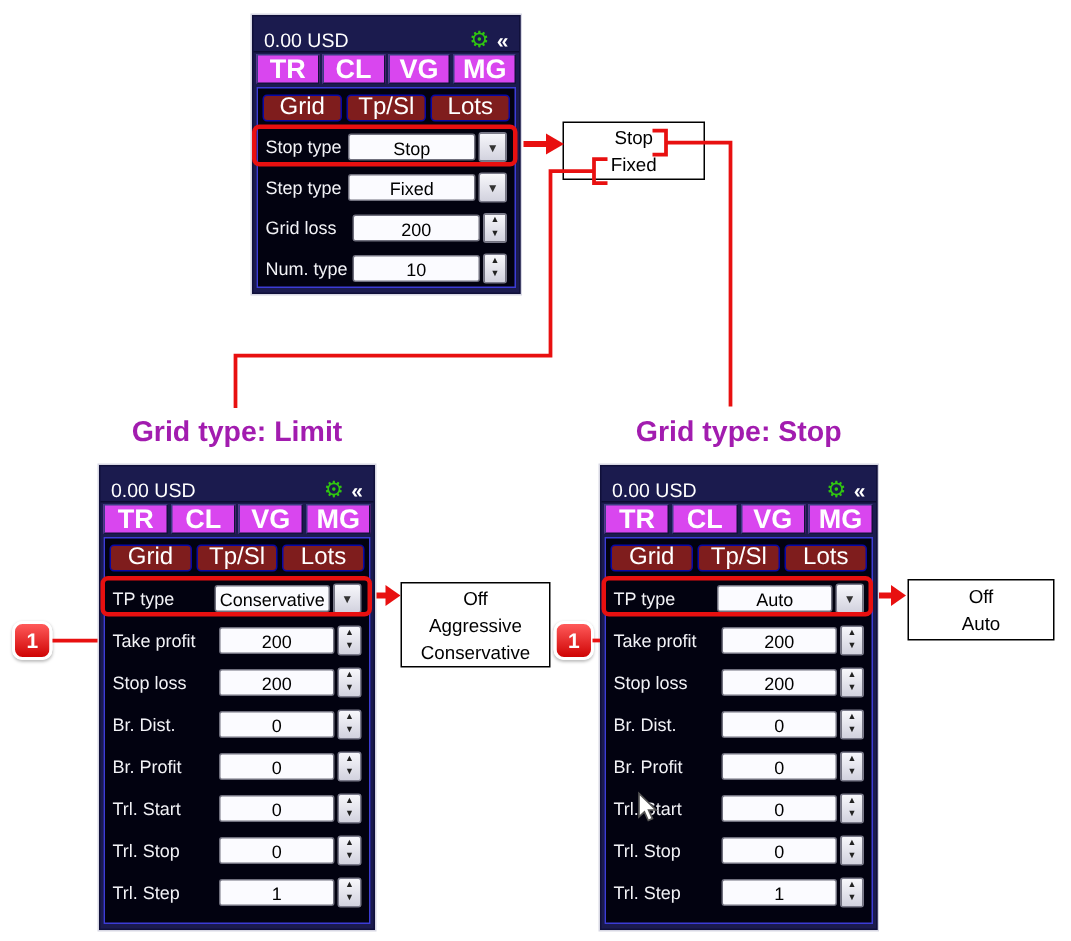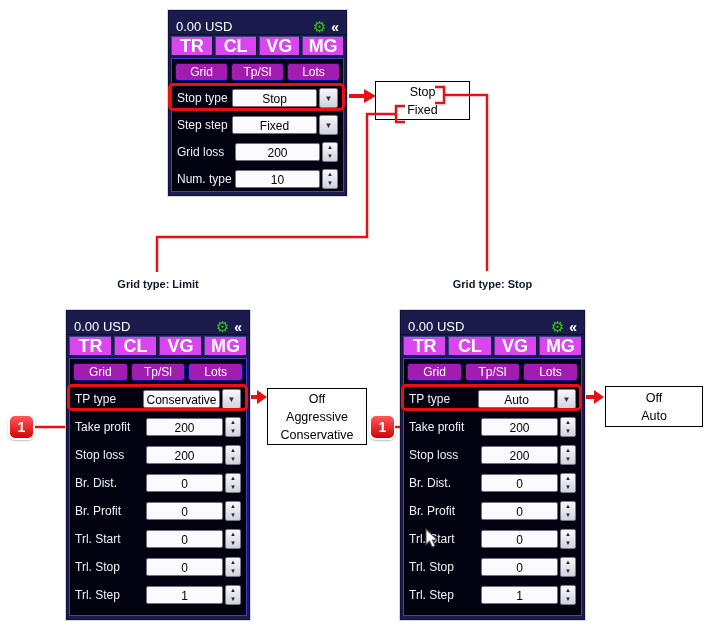--- a/index.html
+++ b/index.html
@@ -15,22 +15,22 @@
   .hicons{display:flex;align-items:center;gap:5px;}
   .gear{color:#30c510;font-size:15px;line-height:15px;}
   .collapse{color:#ffffff;font-size:14px;font-weight:bold;line-height:14px;}
   .ptabs{height:20px;display:flex;gap:2px;margin:1px 2px;}
   .tab{flex:1;background:#d946ef;border:1px solid #12123c;border-top-color:#3c3c82;
        border-left-color:#3c3c82;color:#fff;font-weight:bold;font-size:18px;
        display:flex;align-items:center;justify-content:center;box-sizing:border-box;}
   .pinner{position:absolute;left:2px;right:2px;top:47px;bottom:3px;
           background:#020210;border:1px solid #3c3cd6;box-sizing:border-box;}
   .subtabs{display:flex;gap:3px;margin:4px 3px 0 3px;height:18px;}
-  .subtab{flex:1;background:#a21caf;border:1px solid #0808a6;border-radius:3px;
-          color:#fff;font-size:12px;display:flex;align-items:center;
+  .subtab{flex:1;background:#7f1d1d;border:1px solid #0808a6;border-radius:3px;
+          color:#fff;font-size:16px;display:flex;align-items:center;
           justify-content:center;box-sizing:border-box;}
   .frow{height:20px;margin:8px 5px 0 5px;display:flex;align-items:center;}
   .panel-top .frow{margin-top:7px;}
   .frow-label{flex:1;color:#f2f2f6;font-size:12px;white-space:nowrap;}
   .fgroup{display:flex;align-items:center;}
   .fvalue{width:77px;height:18px;background:#fbfbff;border:1px solid #70707e;
           border-radius:2px;text-align:center;font-size:12px;line-height:18px;
           color:#000;box-sizing:border-box;}
   .panel-top .fvalue{width:85px;}
   .dropbtn{width:19px;height:20px;margin-left:2px;background:linear-gradient(#f7f7fb,#d2d2de);
@@ -41,22 +41,22 @@
            border:1px solid #7a7a8a;border-radius:2px;box-sizing:border-box;
            display:flex;flex-direction:column;}
   .spin-half{flex:1;font-size:6px;line-height:8px;text-align:center;color:#222;}
 
   
   .hl{position:absolute;border:3px solid #e81010;border-radius:5px;z-index:6;
       box-sizing:border-box;pointer-events:none;}
   .popup{position:absolute;background:#ffffff;border:1px solid #000000;z-index:4;
          box-sizing:border-box;display:flex;flex-direction:column;justify-content:center;}
   .pop-item{text-align:center;font-size:12.5px;color:#000;line-height:18px;}
-  .sec-title{position:absolute;text-align:center;font-size:11px;font-weight:bold;
-             color:#0f172a;z-index:2;}
+  .sec-title{position:absolute;text-align:center;font-size:19px;font-weight:bold;
+             color:#a21caf;z-index:2;}
   .badge{position:absolute;width:27px;height:26px;border-radius:7px;z-index:6;
          background:linear-gradient(#ff5a5a,#cf0404);border:2px solid #ffffff;
          box-shadow:0 1px 2px rgba(0,0,0,.25);color:#fff;font-weight:bold;
          font-size:14px;display:flex;align-items:center;justify-content:center;
          box-sizing:border-box;}
   #overlay{position:absolute;left:0;top:0;z-index:7;pointer-events:none;}
 </style>
 </head>
 <body>
 
@@ -82,21 +82,21 @@
       </div>
     <div>
         <div class="frow">
           <span class="frow-label">Stop type</span>
           <span class="fgroup">
             <span class="fvalue">Stop</span>
             <span class="dropbtn">▼</span>
           </span>
         </div>
         <div class="frow">
-          <span class="frow-label">Step step</span>
+          <span class="frow-label">Step type</span>
           <span class="fgroup">
             <span class="fvalue">Fixed</span>
             <span class="dropbtn">▼</span>
           </span>
         </div>
         <div class="frow">
           <span class="frow-label">Grid loss</span>
           <span class="fgroup">
             <span class="fvalue">200</span>
             <span class="spinbtn">

